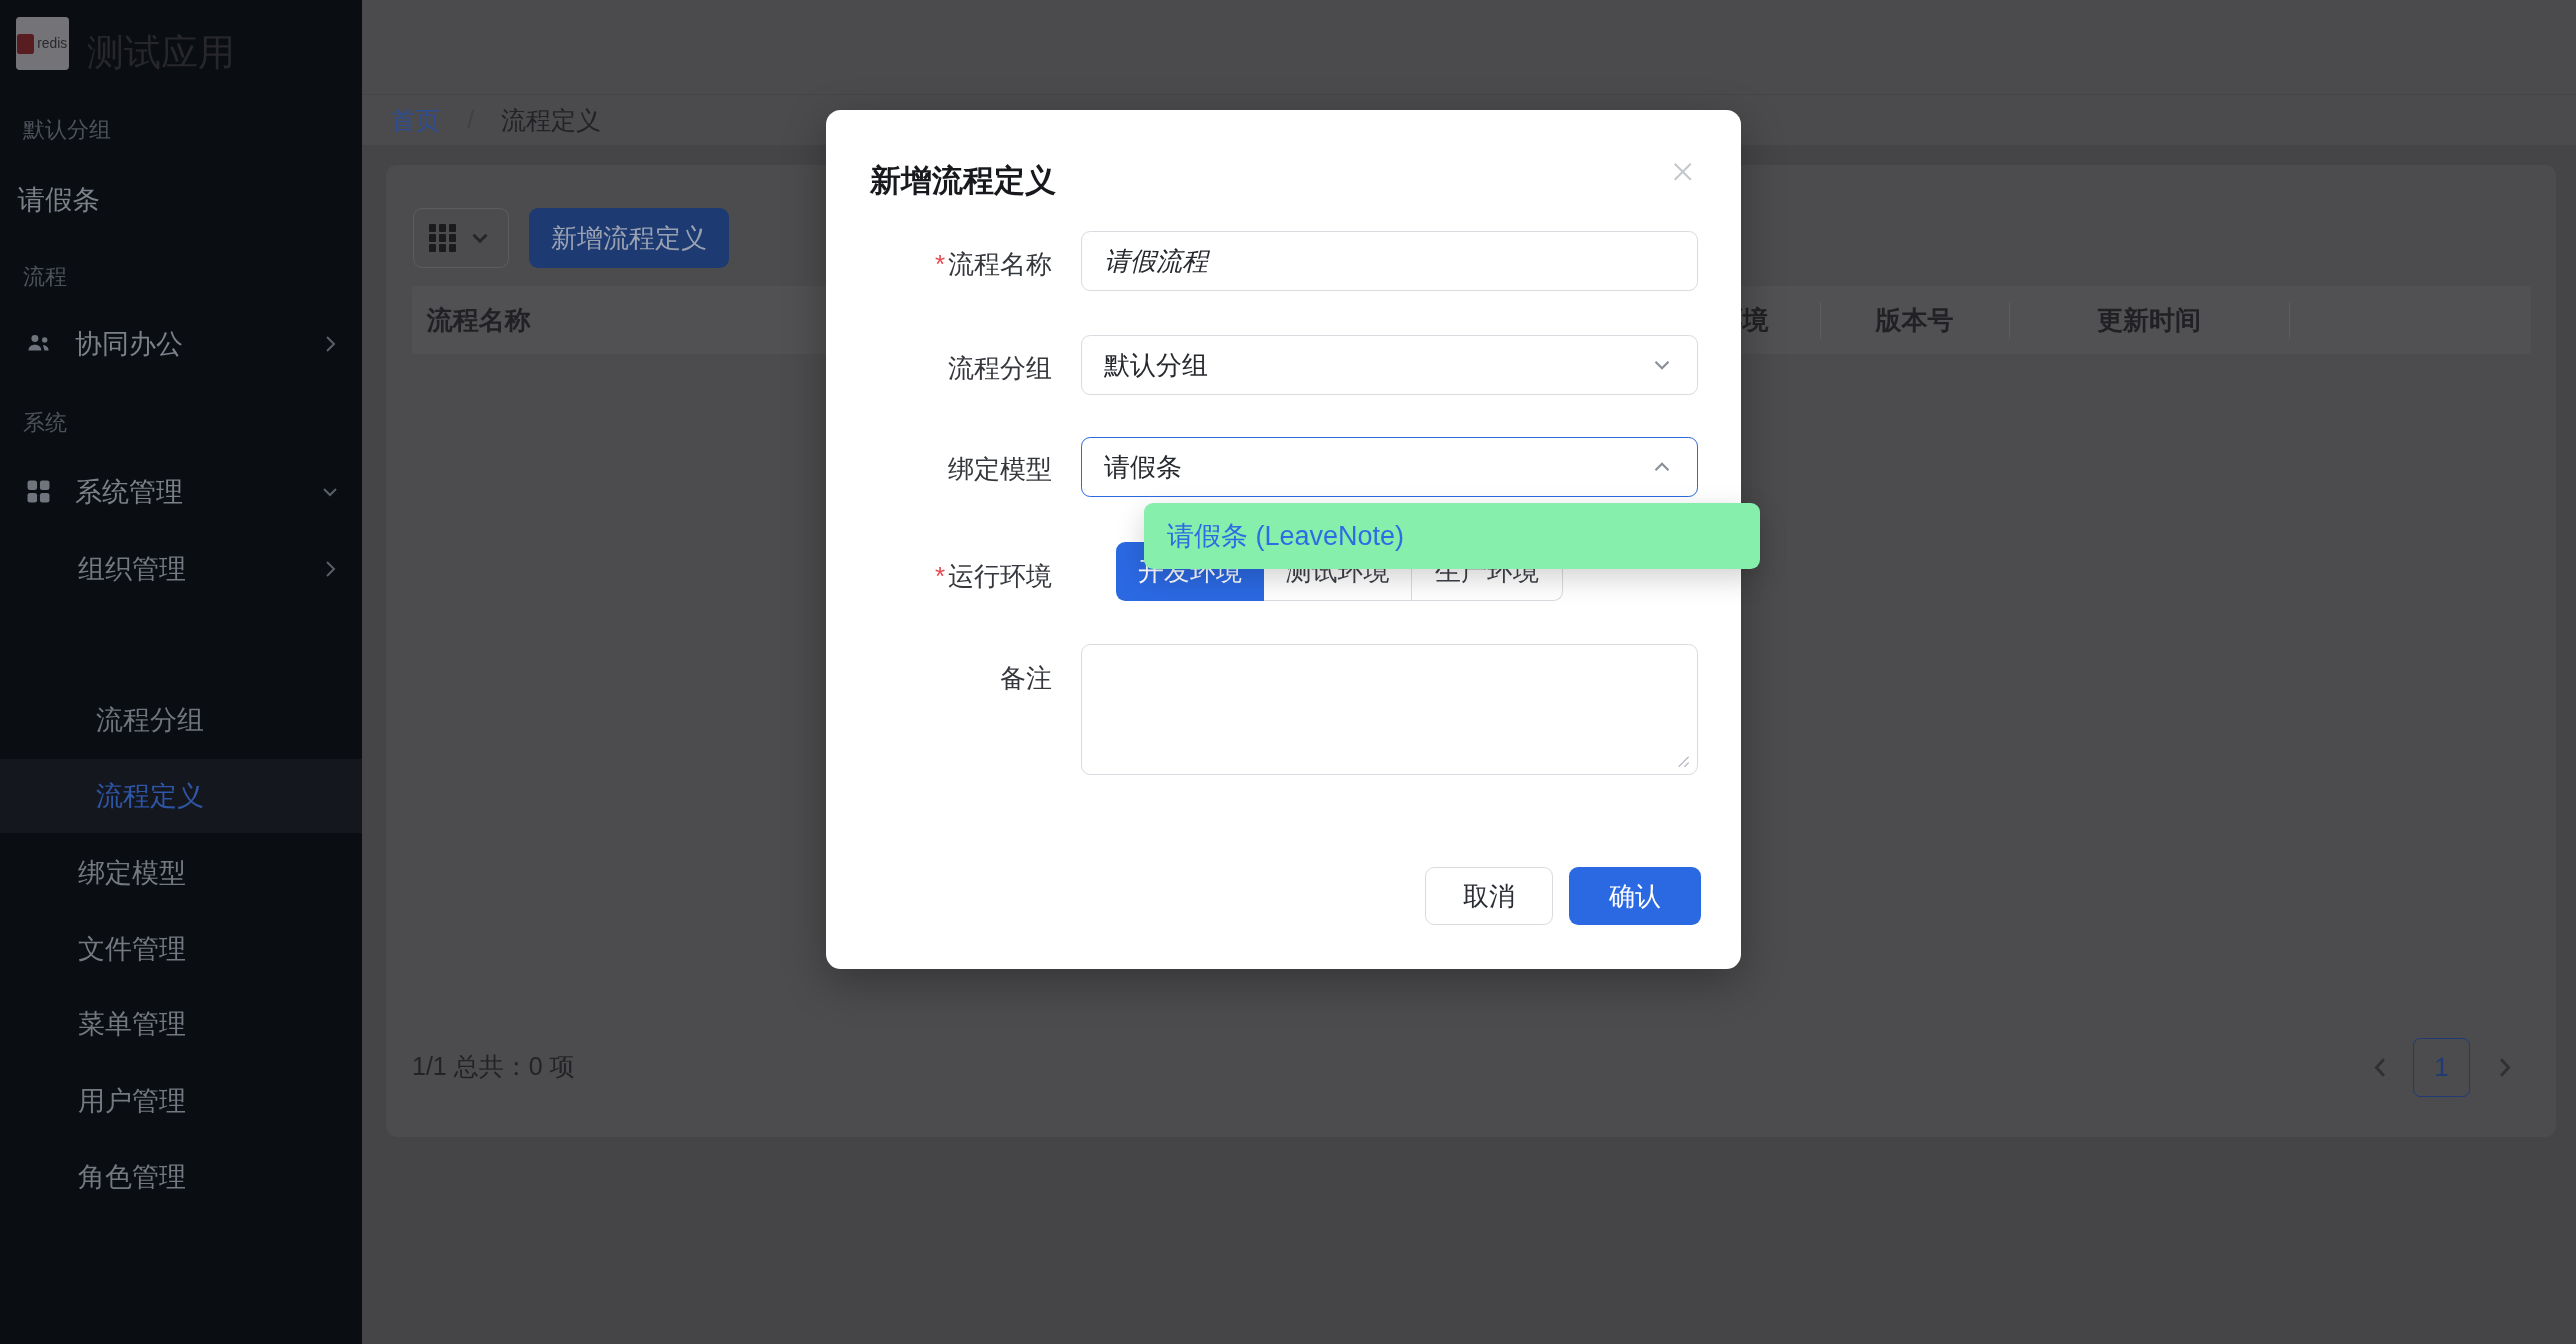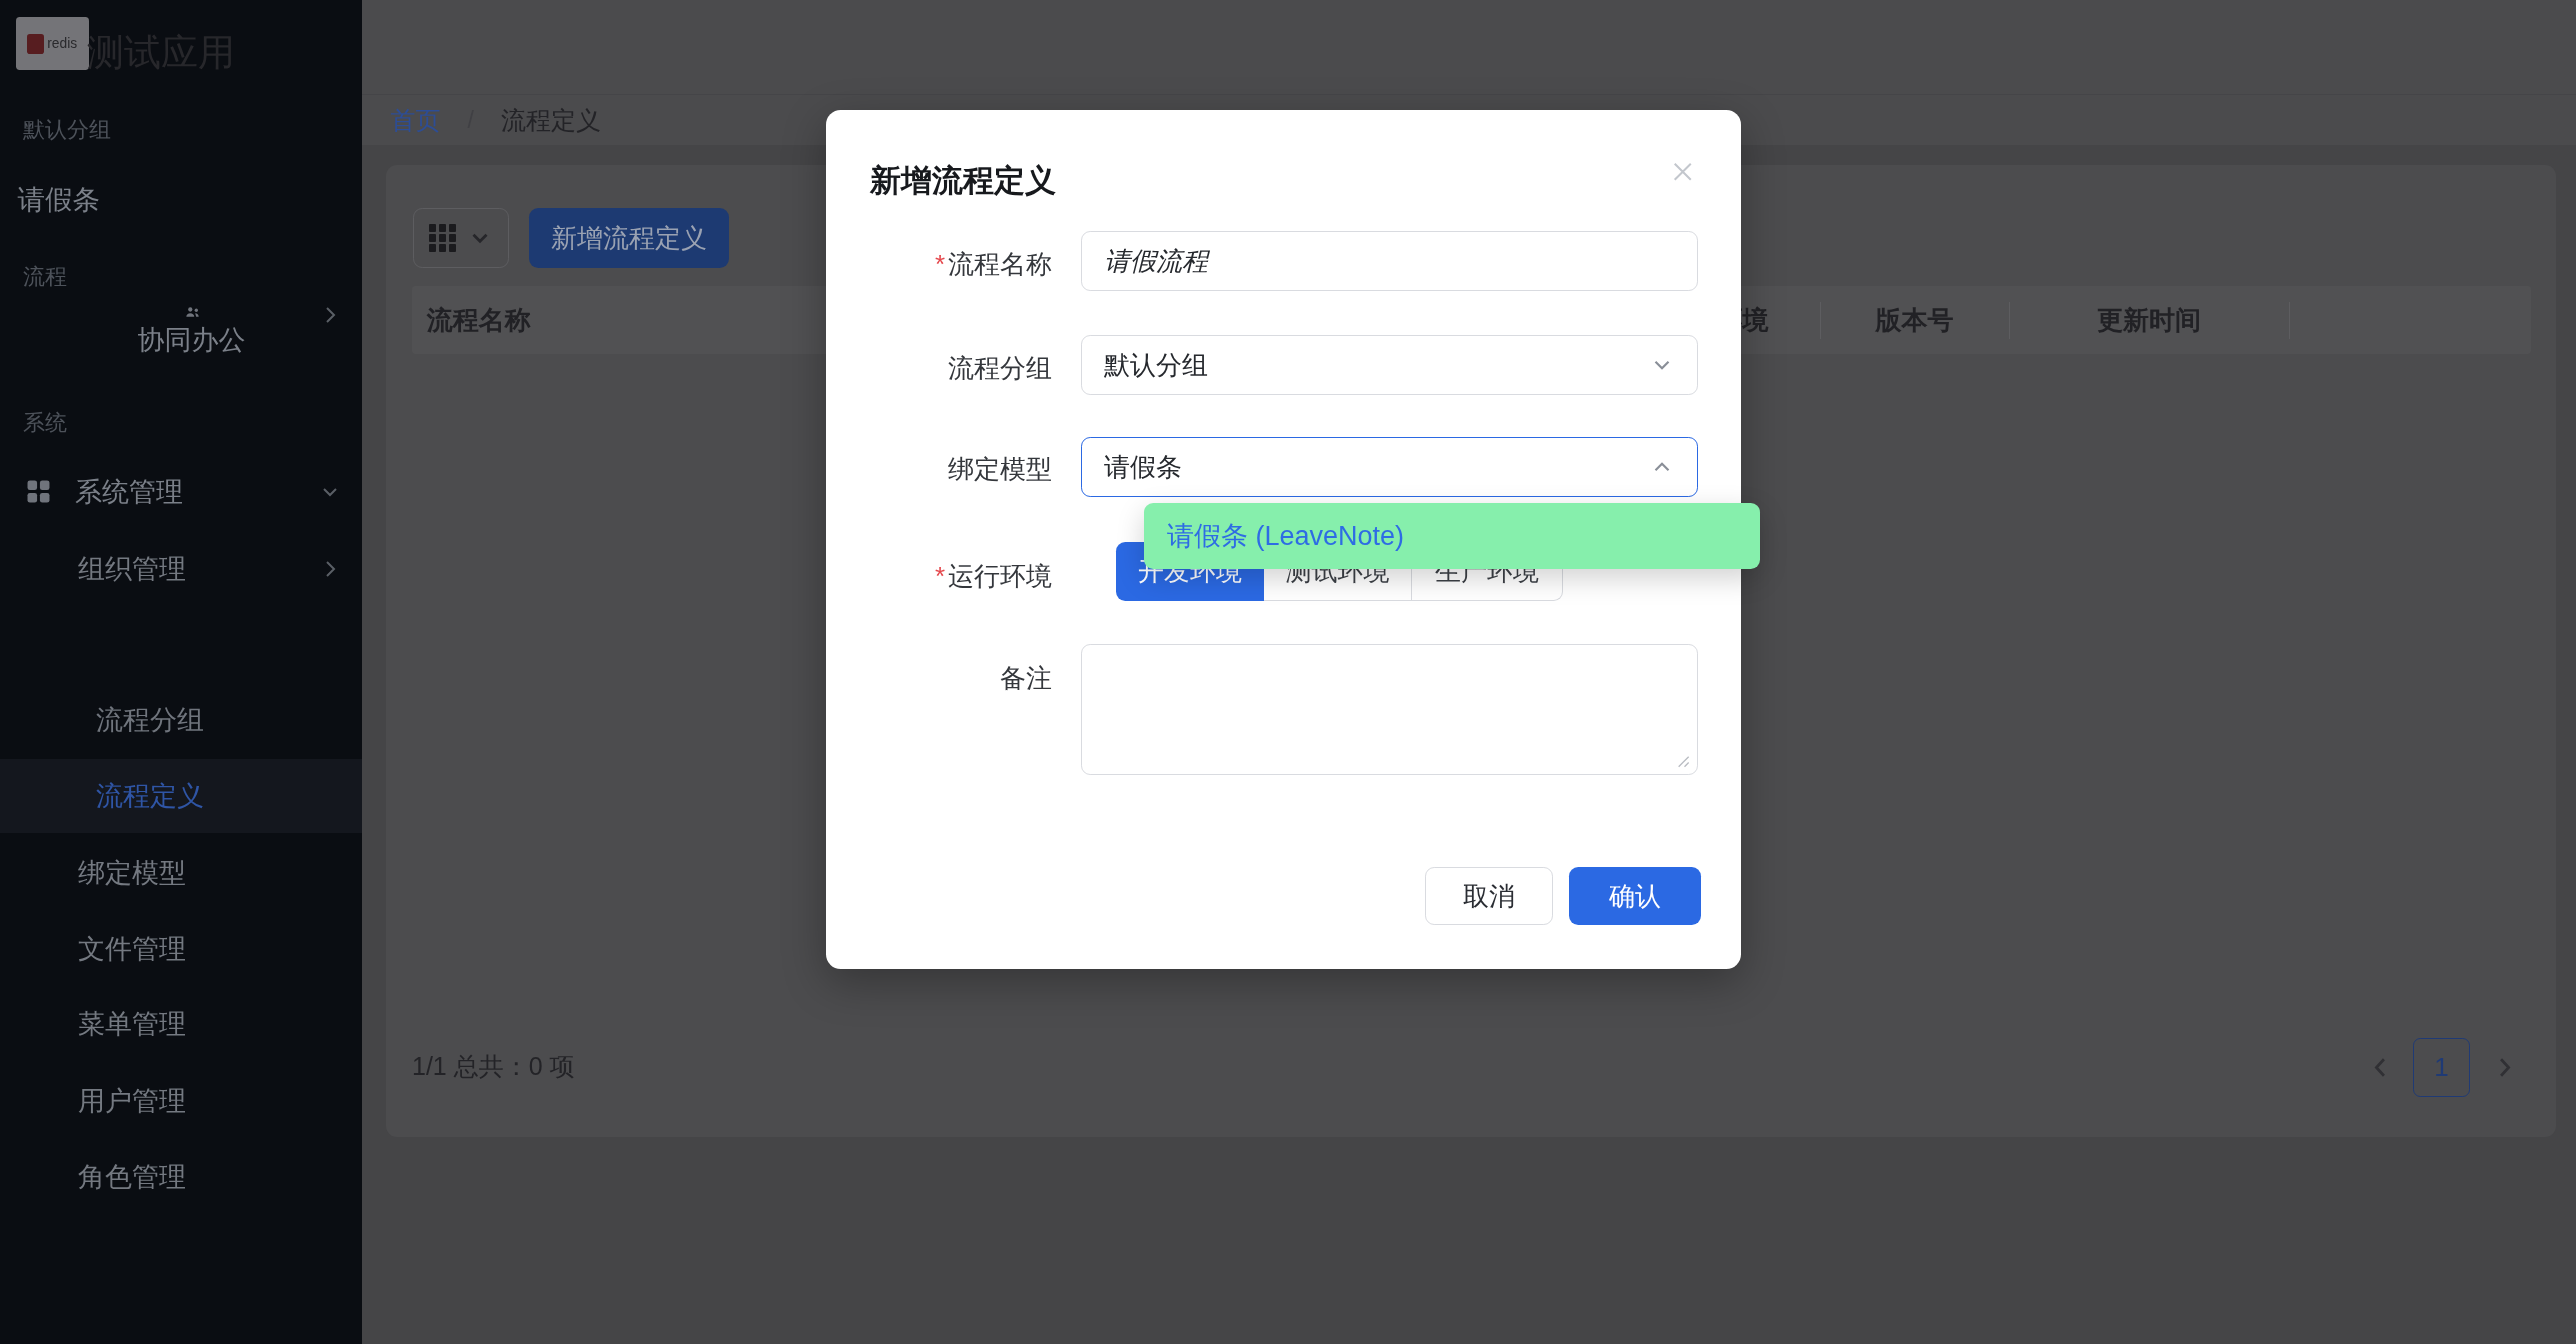--- a/index.html
+++ b/index.html
@@ -22,21 +22,21 @@
   
   .thead{left:26px;top:121px;width:2119px;height:68px;background:#515153;border-radius:3.7px;}
   .th{position:absolute;top:0;height:68px;display:flex;align-items:center;color:#212125;font-size:26px;font-weight:600;}
   .thsep{position:absolute;top:15.6px;width:0.9px;height:37px;background:#5d5d60;}
   
   .pagesum{left:26px;top:874px;height:55px;color:#232327;font-size:25px;display:flex;align-items:center;}
   .pagebox{left:2027px;top:873px;width:57px;height:59px;border:1.8px solid #1f3a75;border-radius:7.3px;color:#1f3a75;font-size:26px;display:flex;align-items:center;justify-content:center;box-sizing:border-box;}
   .pgchev{color:#303034;}
   
   .sidebar{left:0;top:0;width:362px;height:1344px;background:#0a0d12;}
-  .logobox{left:15.6px;top:17.4px;width:73px;height:53px;background:#747478;border-radius:3.7px;display:flex;align-items:center;justify-content:center;gap:3.7px;}
+  .logobox{left:15.6px;top:17.4px;width:53px;height:53px;background:#747478;border-radius:3.7px;display:flex;align-items:center;justify-content:center;gap:3.7px;}
   .redis-mark{width:16.5px;height:20px;background:#571d20;border-radius:2.8px;}
   .redis-word{color:#2a2a2d;font-size:13.8px;}
   .apptitle{left:87px;top:27.5px;color:#27272b;font-size:37px;}
   .sgroup{left:23px;height:27.5px;color:#4d525a;font-size:22px;display:flex;align-items:center;}
   .sitem{left:0;width:362px;height:55px;display:flex;align-items:center;color:#7b8089;font-size:27px;}
   .sitem .txt1{margin-left:17.4px;font-size:27.5px;}
   .sitem .ico{margin-left:23px;width:31px;height:31px;color:#70747c;}
   .sitem .txt2{margin-left:21px;}
   .sitem .txt3{margin-left:78px;color:#747981;}
   .sitem .txt4{margin-left:96px;color:#70757d;}
@@ -131,21 +131,21 @@
       <span class="redis-word">redis</span>
     </div>
     <div class="abs apptitle">测试应用</div>
 
     <div class="abs sgroup" style="top:116px;">默认分组</div>
     <div class="abs sitem" style="top:172px;">
       <span class="txt1">请假条</span>
     </div>
 
     <div class="abs sgroup" style="top:263px;">流程</div>
-    <div class="abs sitem" style="top:303px;flex-direction:column;">
+    <div class="abs sitem" style="top:316px;">
       <svg class="ico" viewBox="0 0 24 24" fill="currentColor">
         <circle cx="9.2" cy="8.2" r="2.7"></circle>
         <path d="M4.2 17.4c0-2.8 2.3-4.4 5-4.4s5 1.6 5 4.4z"></path>
         <circle cx="16.8" cy="9.2" r="2.1"></circle>
         <path d="M15.4 13.1c2.3.2 4.4 1.5 4.4 4.3h-3.2"></path>
       </svg>
       <span class="txt2">协同办公</span>
       <svg class="schev" width="24" height="24" viewBox="0 0 24 24">
           <path d="M9 5l7 7-7 7" fill="none" stroke="currentColor" stroke-width="2"></path>
         </svg>

